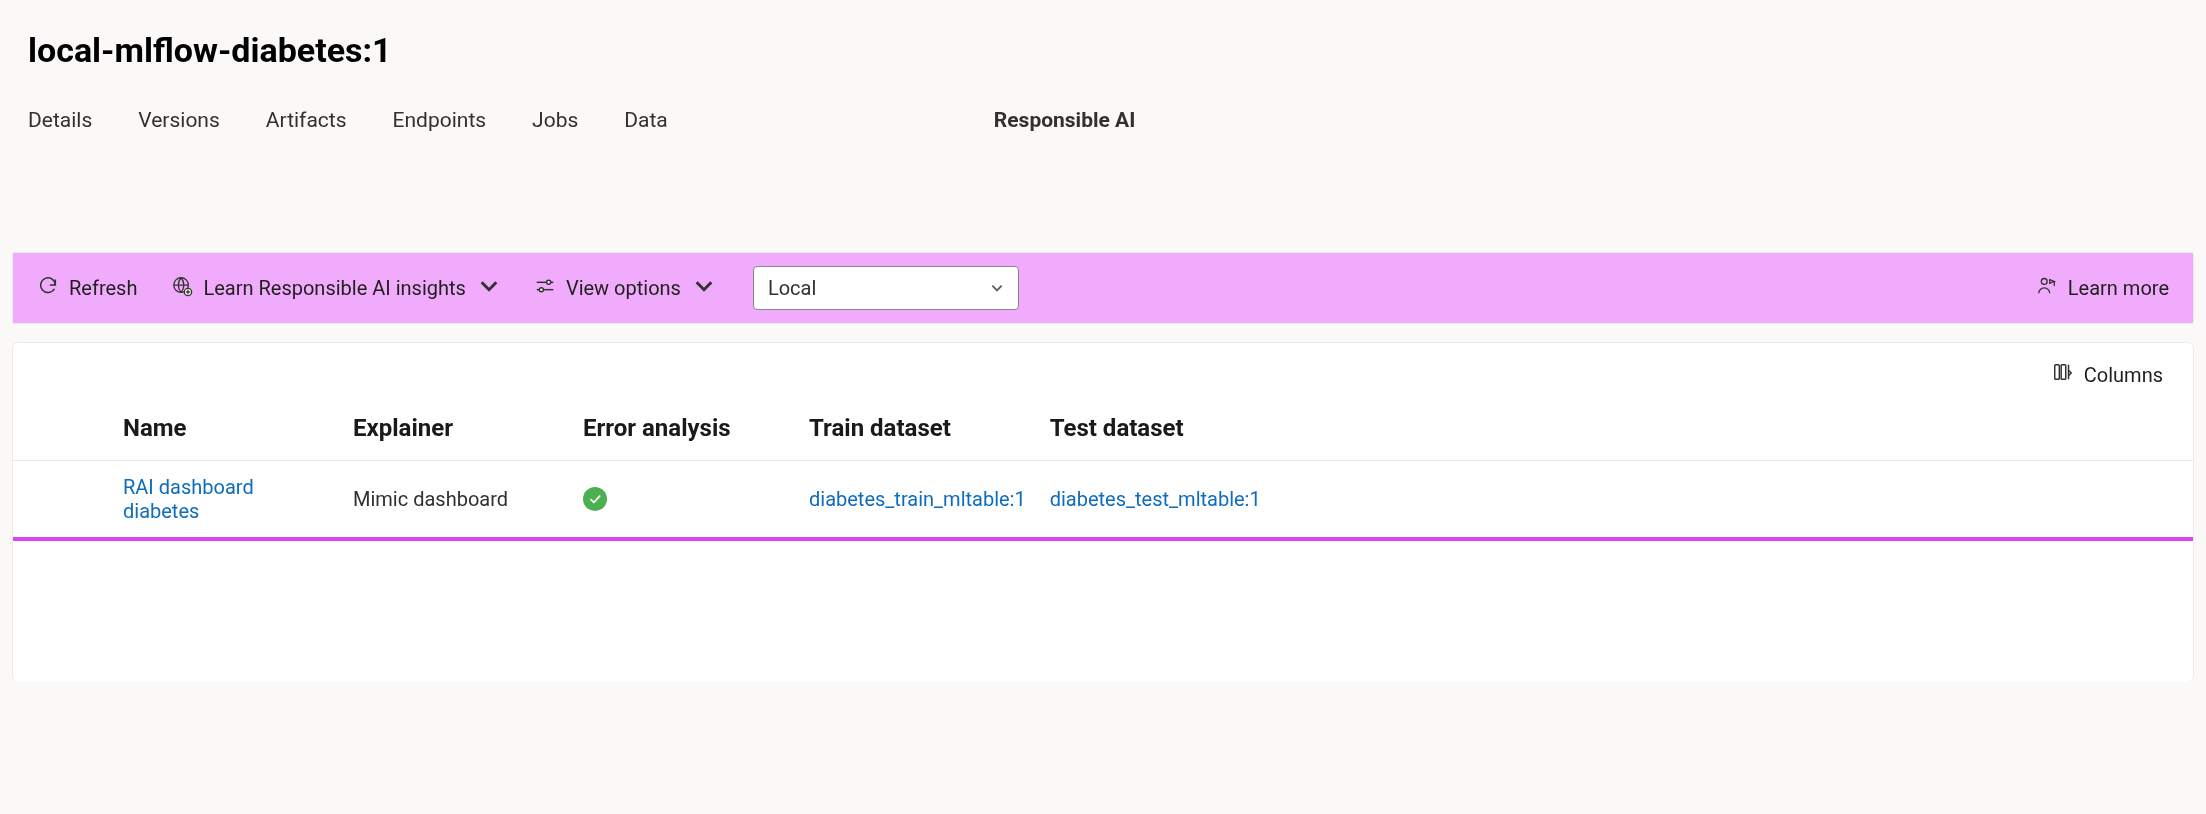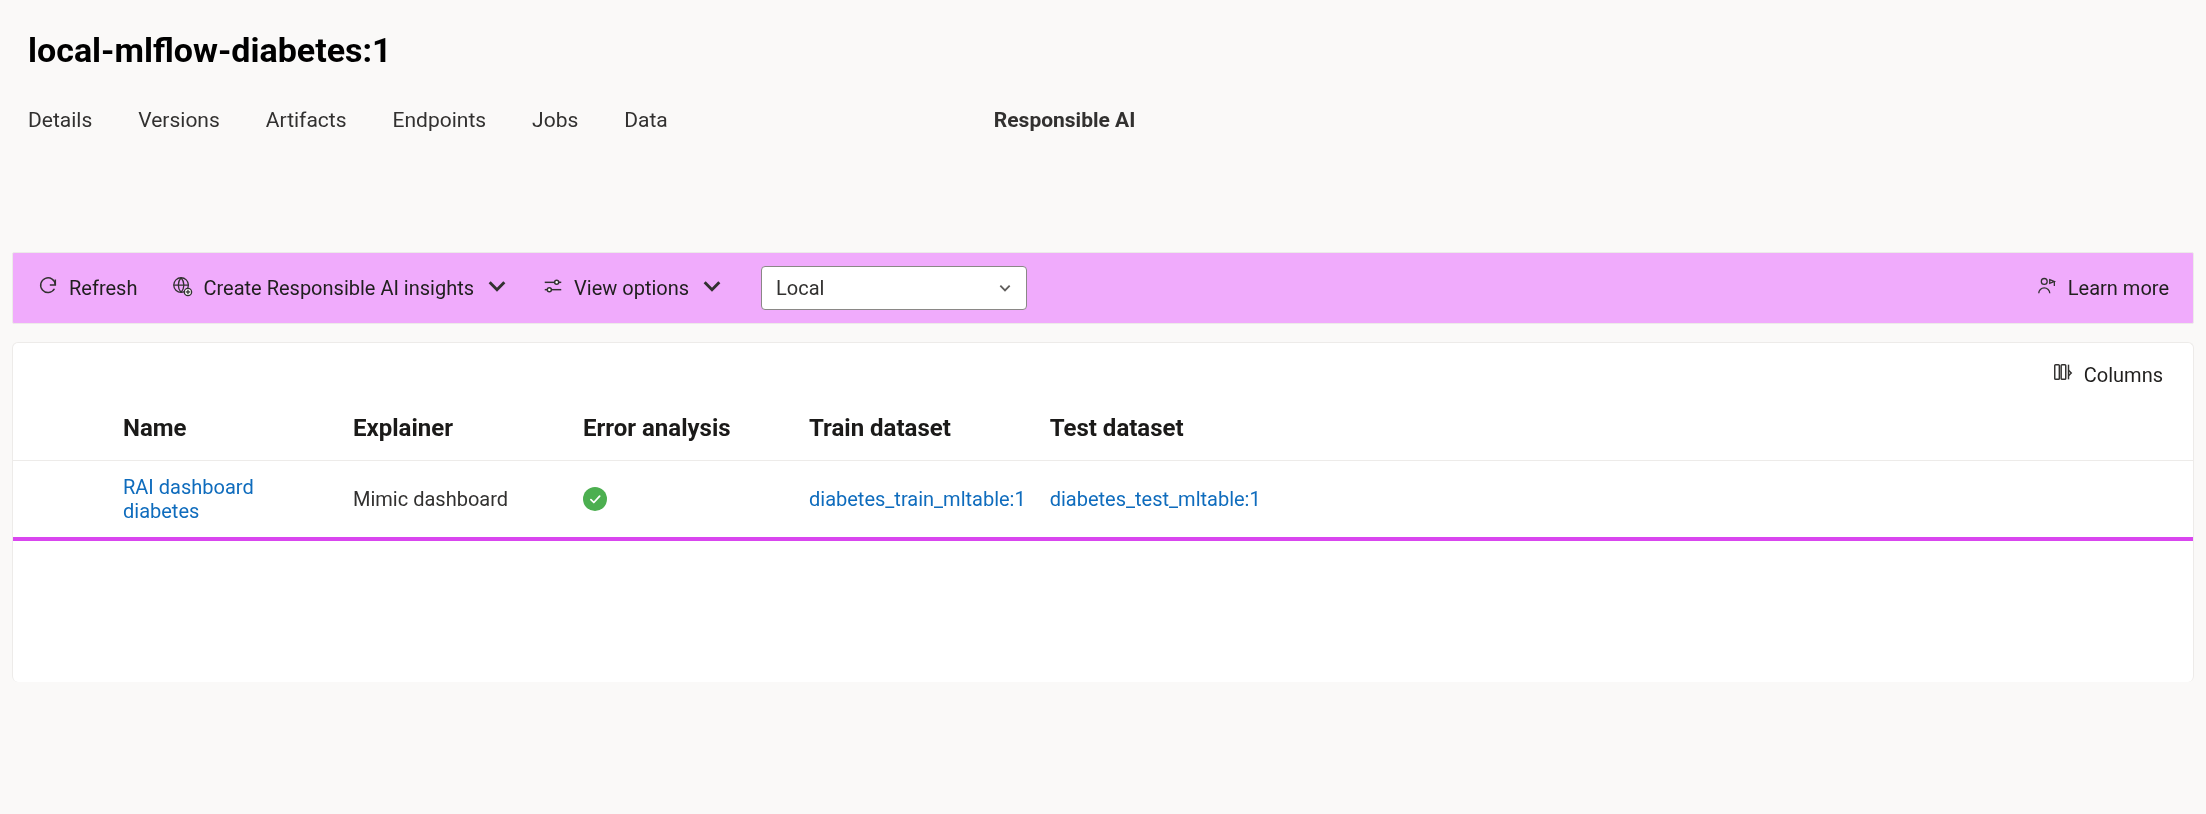--- a/index.html
+++ b/index.html
@@ -189,21 +189,21 @@
       <button class="tbtn">
         <span>
           <svg viewBox="0 0 24 24" fill="none" stroke="#323130" stroke-width="1.4">
             <circle cx="11" cy="11" r="8"></circle>
             <path d="M3 11 h16 M11 3 a12 12 0 0 1 0 16 M11 3 a12 12 0 0 0 0 16"></path>
             <circle cx="18.5" cy="18.5" r="4" fill="#fff"></circle>
             <line x1="18.5" y1="16" x2="18.5" y2="21"></line>
             <line x1="16" y1="18.5" x2="21" y2="18.5"></line>
           </svg>
         </span>
-        <span>Create Responsible AI insights</span>
+        <span>Learn Responsible AI insights</span>
         <span class="chev-down">
           <svg viewBox="0 0 12 12" width="12" height="12" fill="none" stroke="#323130" stroke-width="1.6">
               <polyline points="2,4 6,8 10,4"></polyline>
             </svg>
         </span>
       </button>
 
       <button class="tbtn">
         <span>
           <svg viewBox="0 0 24 24" fill="none" stroke="#323130" stroke-width="1.6">

